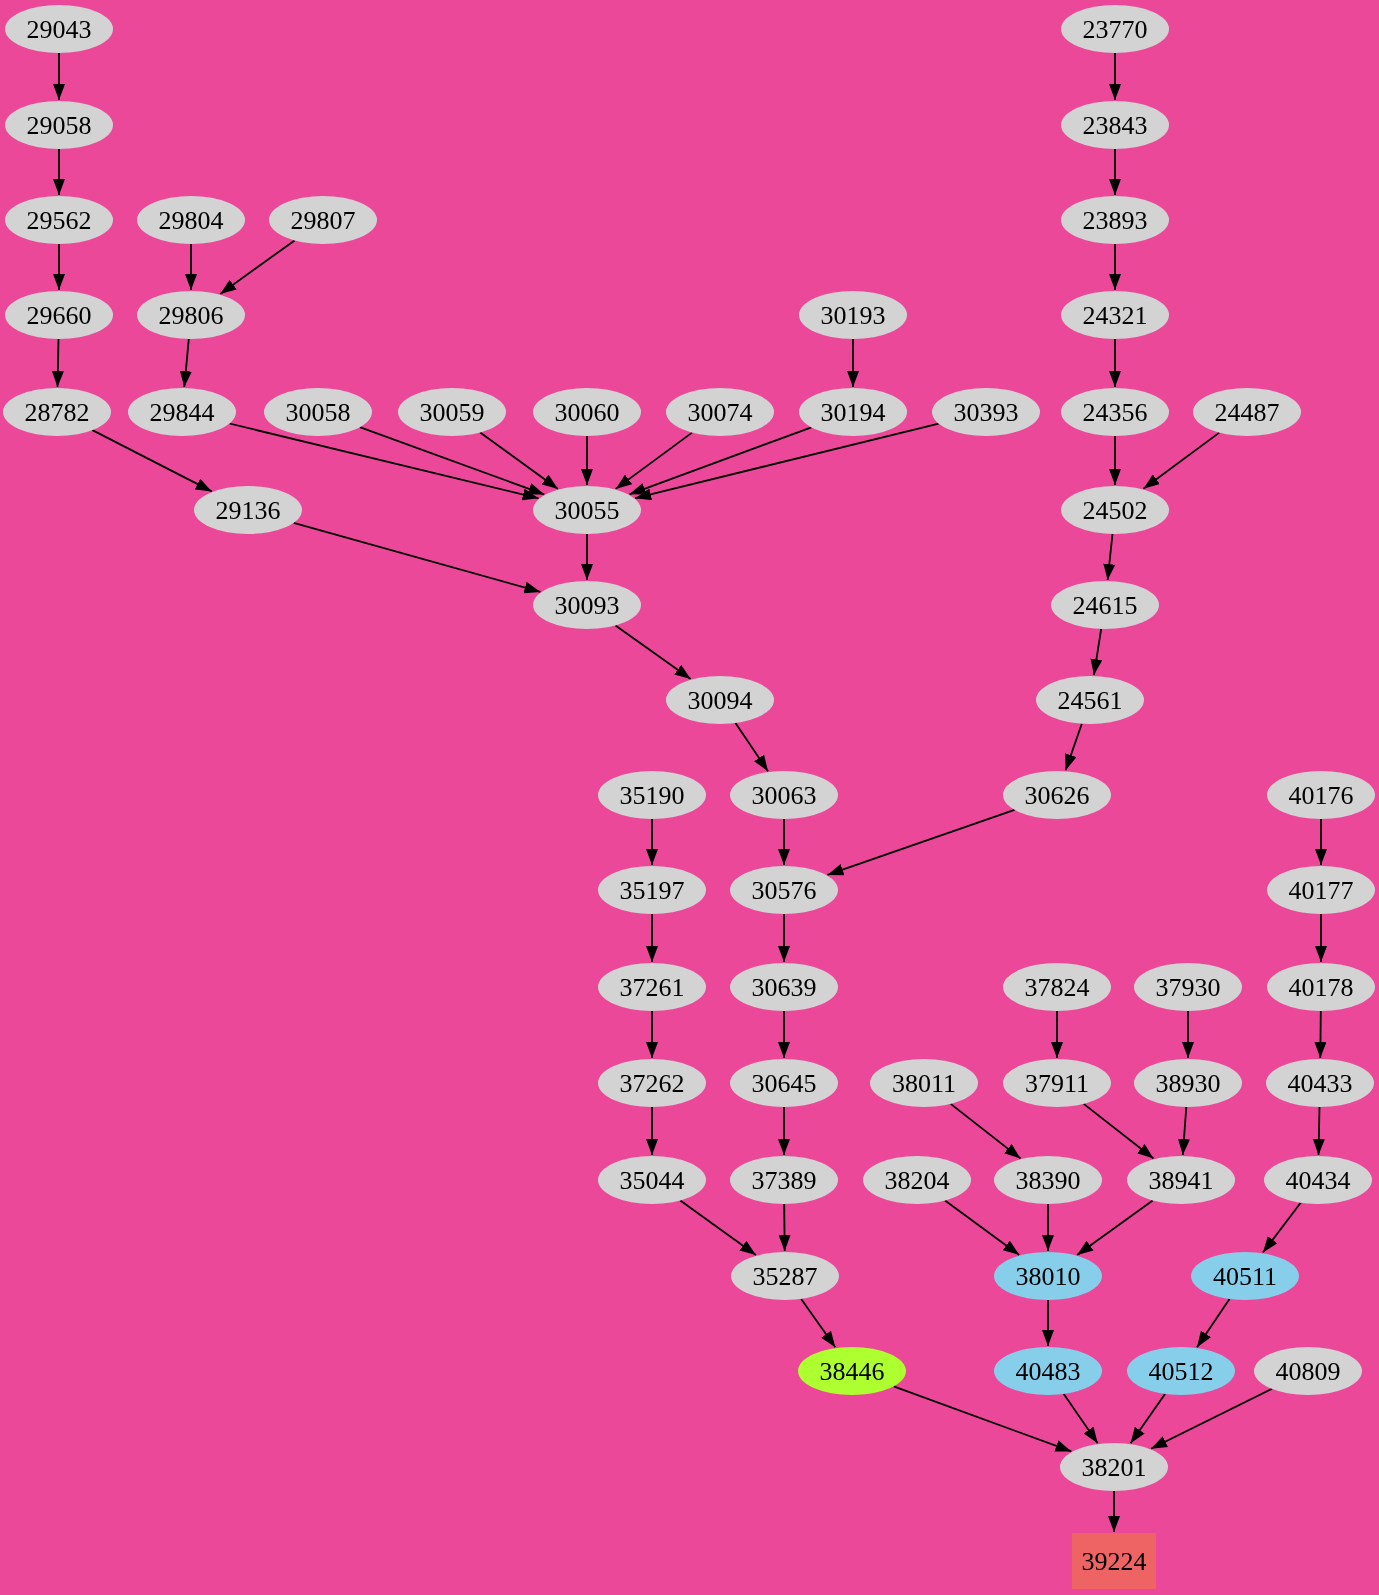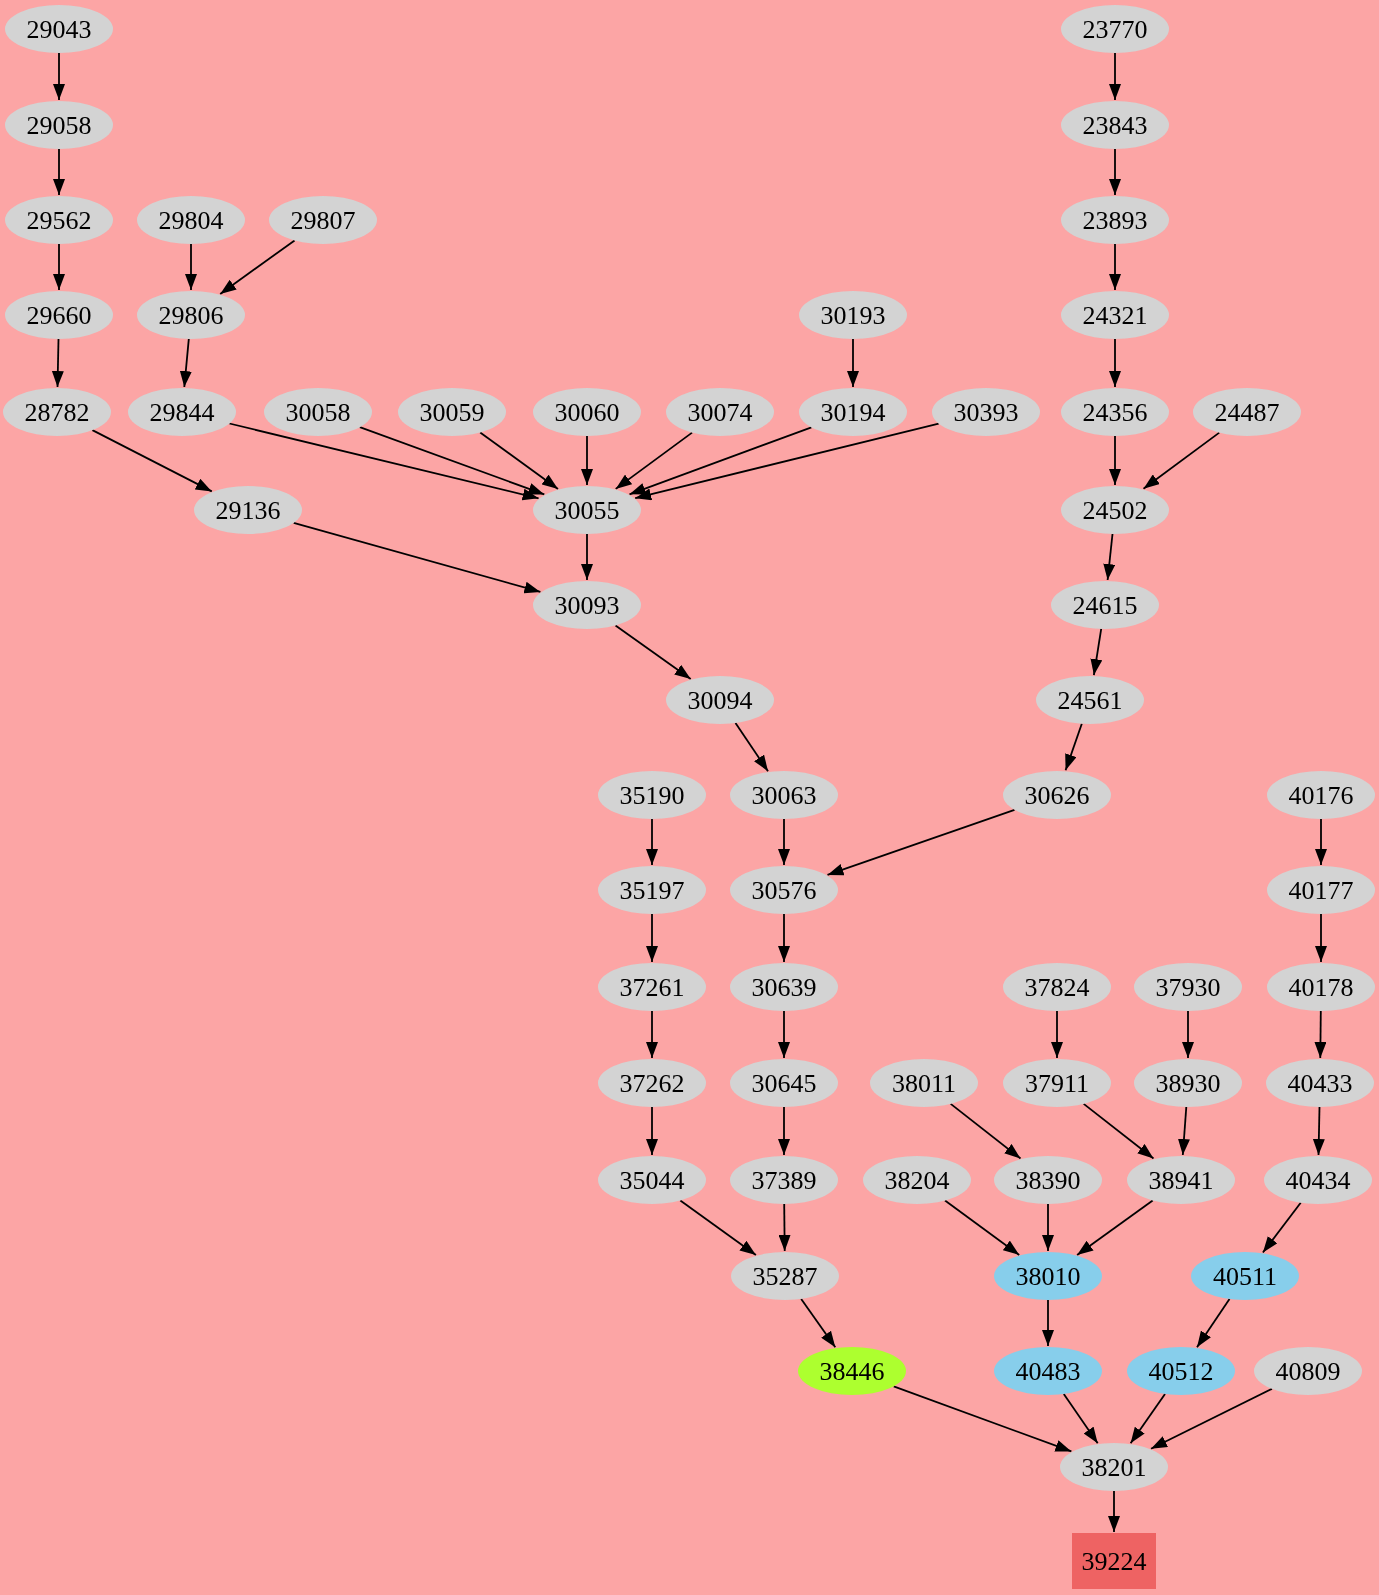--- a/index.html
+++ b/index.html
@@ -5,21 +5,21 @@
   html, body {
     margin: 0;
     padding: 0;
     background: #ffffff;
     font-family: "Liberation Serif", "DejaVu Serif", serif;
   }
   #stage {
     position: relative;
     width: 1379px;
     height: 1595px;
-    background: #fca5a5;
+    background: #ec4899;
     overflow: hidden;
   }
   svg { display: block; }
   .node-label {
     font-family: "Liberation Serif", "DejaVu Serif", serif;
     pointer-events: none;
   }
 </style>
 </head>
 <body>

